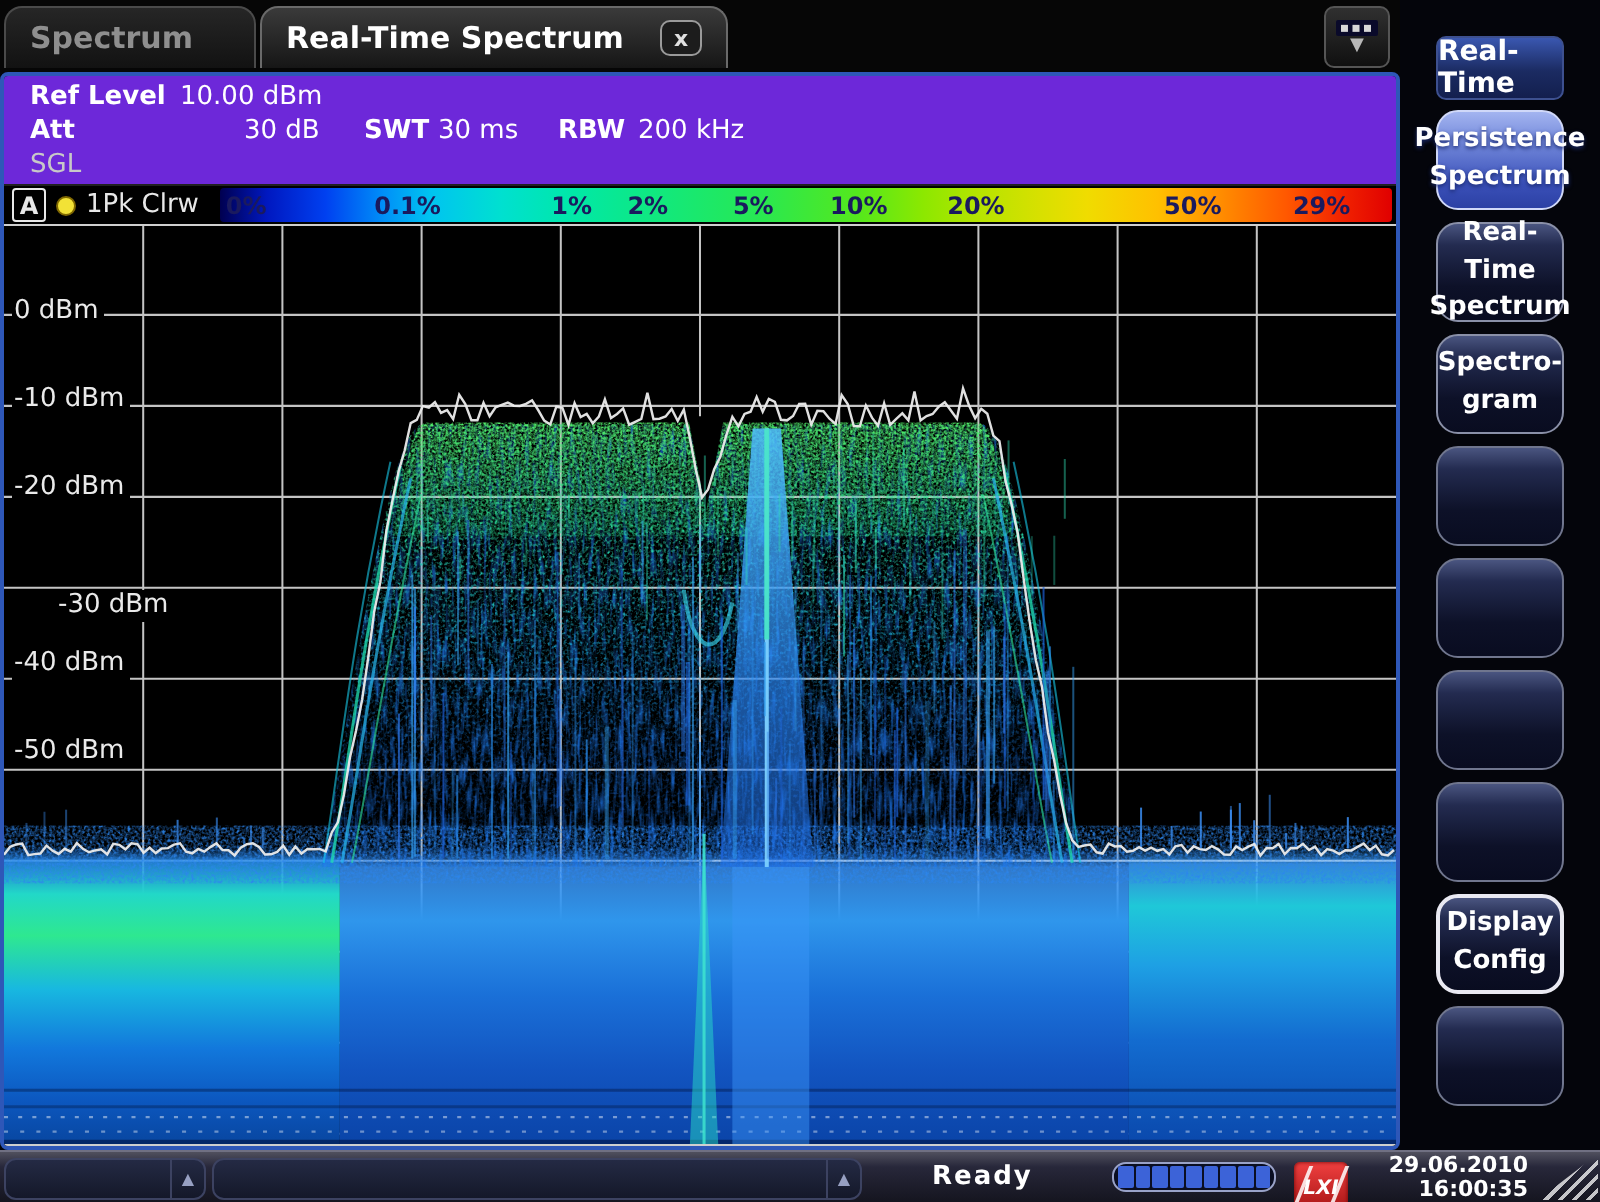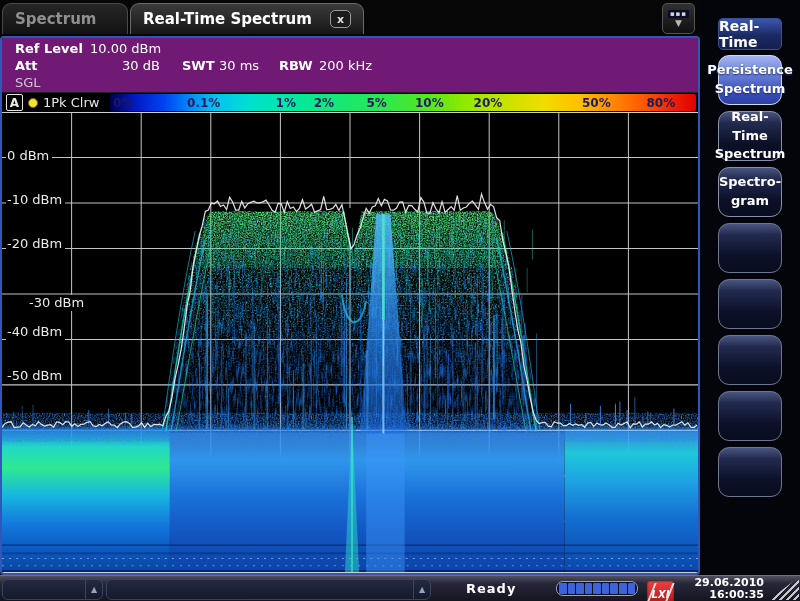--- a/index.html
+++ b/index.html
@@ -13,21 +13,21 @@
   .tab.active{left:130px;width:234px;background:linear-gradient(180deg,#3a3a3a,#161616);color:#fff;z-index:2;}
   .tab-close{margin-left:auto;width:19px;height:16px;border:1px solid #9a9a9a;border-radius:5px;background:#1c1c1c;
              color:#e0e0e0;font-size:11px;font-weight:bold;display:flex;align-items:center;justify-content:center;line-height:1;}
   .tab-menu{position:absolute;right:5px;top:3px;width:31px;height:29px;border:1px solid #555;border-radius:5px;
             background:linear-gradient(180deg,#303030,#101010);display:flex;flex-direction:column;align-items:center;justify-content:center;gap:1px;}
   .tab-menu .dots{color:#d8d8d8;font-size:7px;letter-spacing:1px;line-height:6px;background:#0a0a2a;padding:1px 2px;border-radius:1px;}
   .tab-menu .arr{color:#b8b8b8;font-size:9px;line-height:8px;}
   
   .display-frame{position:absolute;left:0;top:36px;width:700px;height:539px;box-sizing:border-box;
                  border:2px solid #2e57b8;border-radius:4px;background:#000;display:flex;flex-direction:column;overflow:hidden;}
-  .hdr{position:relative;height:54px;background:#701a75;flex:none;font-size:13px;color:#fff;}
+  .hdr{position:relative;height:54px;background:#6d28d9;flex:none;font-size:13px;color:#fff;}
   .hdr b{font-weight:bold;}
   .hdr span{position:absolute;white-space:nowrap;}
   .sgl{color:#c8c8c8;}
   
   .scale-row{height:19px;flex:none;display:flex;align-items:stretch;background:#000;border-top:1px solid #202020;}
   .trace-legend{width:104px;flex:none;display:flex;align-items:center;gap:5px;padding-left:4px;font-size:13px;color:#e8e8e8;}
   .win-a{display:inline-flex;align-items:center;justify-content:center;width:15px;height:15px;border:1px solid #e8e8e8;
          font-weight:bold;font-size:12px;border-radius:2px;}
   .trace-dot{width:10px;height:10px;border-radius:50%;border:1px solid #806800;box-sizing:border-box;}
   .colorbar{position:relative;flex:1;margin:1px 2px 1px 0;border-radius:2px;
@@ -118,21 +118,21 @@
       <div class="colorbar" id="colorbar">
           <span class="pct" style="color: rgb(26, 26, 94); left: 0.5%;">0%</span>
           <span class="pct" style="color: rgb(26, 26, 94); left: 16%; transform: translateX(-50%);">0.1%</span>
           <span class="pct" style="color: rgb(26, 26, 94); left: 30%; transform: translateX(-50%);">1%</span>
           <span class="pct" style="color: rgb(26, 26, 94); left: 36.5%; transform: translateX(-50%);">2%</span>
           <span class="pct" style="color: rgb(26, 26, 94); left: 45.5%; transform: translateX(-50%);">5%</span>
           <span class="pct" style="color: rgb(26, 26, 94); left: 54.5%; transform: translateX(-50%);">10%</span>
           <span class="pct" style="color: rgb(26, 26, 94); left: 64.5%; transform: translateX(-50%);">20%</span>
           <span class="pct" style="color: rgb(26, 26, 94); left: 72%; transform: translateX(-50%); margin-top: 32px;">30%</span>
           <span class="pct" style="color: rgb(26, 26, 94); left: 83%; transform: translateX(-50%);">50%</span>
-          <span class="pct" style="color: rgb(26, 26, 94); left: 94%; transform: translateX(-50%);">80%</span>
+          <span class="pct" style="color: rgb(26, 26, 94); left: 94%; transform: translateX(-50%);">29%</span>
         </div>
     </div>
 
     <div class="plot" id="plot">
       <svg viewBox="0 0 688 444" preserveAspectRatio="none">
         <defs>
           <linearGradient id="floorL" x1="0" y1="0" x2="0" y2="1">
             <stop offset="0" stop-color="#1e78e6" stop-opacity="0"></stop>
             <stop offset=".05" stop-color="#2890f0" stop-opacity=".85"></stop>
             <stop offset=".16" stop-color="#22d8c8"></stop>
@@ -408,20 +408,22 @@
     <div class="sk-btn selected">Persistence
 Spectrum</div>
     <div class="sk-btn">Real-Time
 Spectrum</div>
     <div class="sk-btn">Spectro-
 gram</div>
     <div class="sk-btn empty"></div>
     <div class="sk-btn empty"></div>
     <div class="sk-btn empty"></div>
     <div class="sk-btn empty"></div>
+    <div class="sk-btn focused">Display
+Config</div>
     <div class="sk-btn empty"></div>
   </div>
 
   <div class="status-bar">
     <div class="sb-panel" style="left:2px;width:99px;">
       <span class="spacer"></span>
       <span class="sb-arrow">▲</span>
     </div>
     <div class="sb-panel" style="left:106px;width:323px;">
       <span class="spacer"></span>

